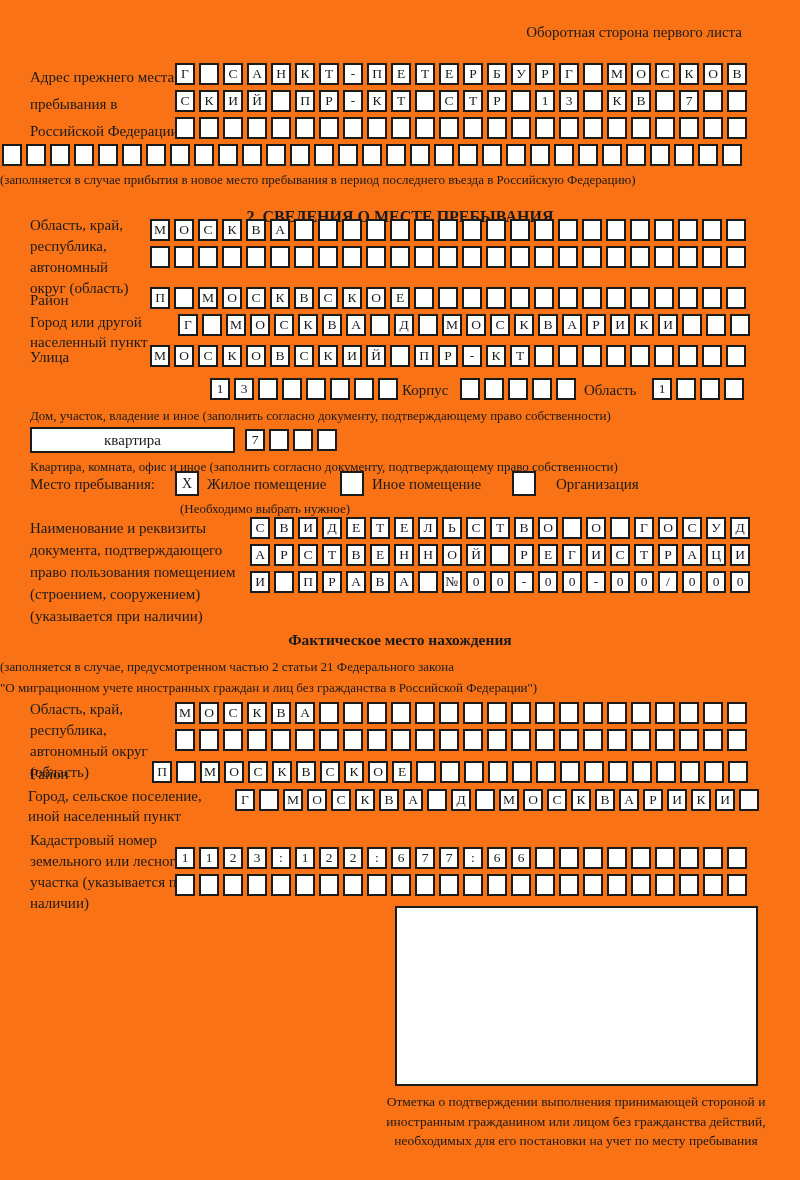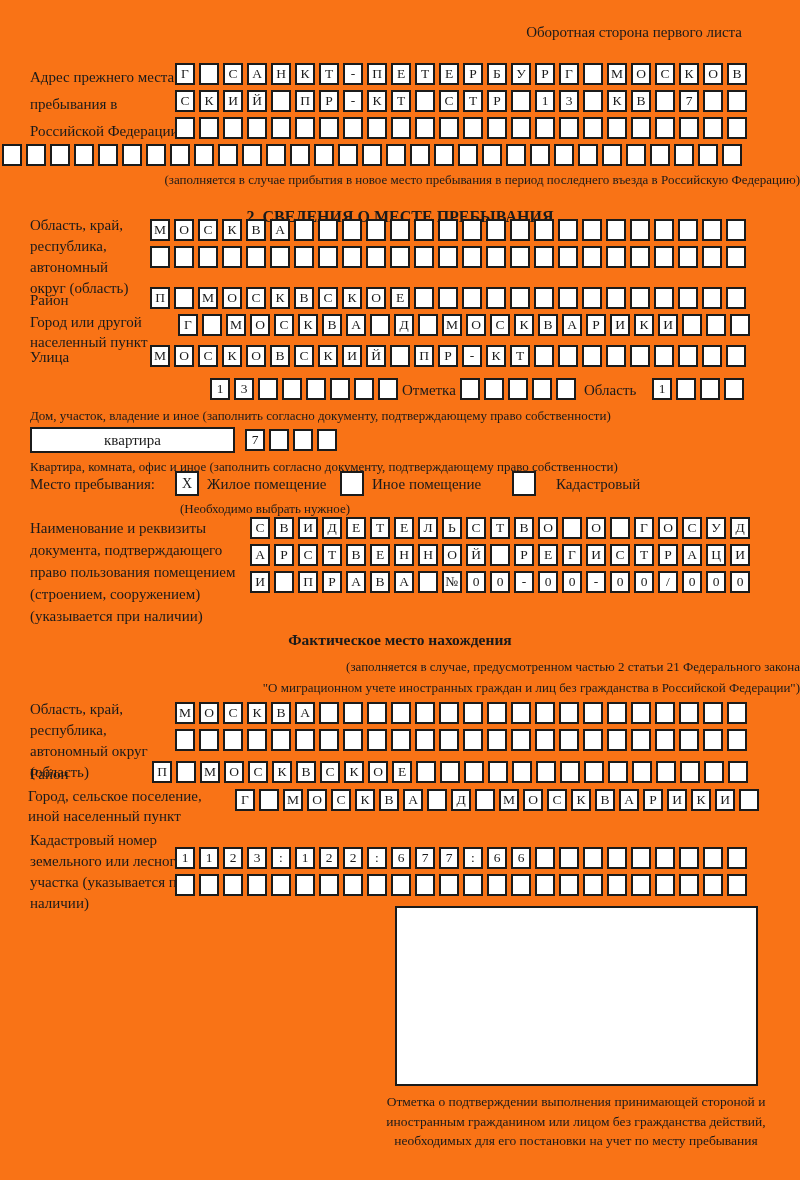--- a/index.html
+++ b/index.html
@@ -4,21 +4,21 @@
 <style>
   html,body{margin:0;padding:0;background:#fff;}
   #page{position:relative;width:800px;height:1180px;background:#f97316;color:#1a1a1a;
         font-family:"Liberation Serif", serif;overflow:hidden;}
   .lbl{position:absolute;font-size:15px;line-height:20px;}
   .row{position:absolute;display:flex;gap:4px;}
   .cell{width:20px;height:22px;border:2px solid #1b1b1b;box-sizing:border-box;background:#fff;
         display:flex;align-items:center;justify-content:center;
         font-size:13.5px;font-family:"Liberation Serif",serif;}
   .note{position:absolute;font-size:13px;line-height:17px;}
-  .center{left:0;width:800px;text-align:right;}
+  .center{left:0;width:800px;text-align:left;}
   .ttl{position:absolute;left:0;width:800px;text-align:center;font-weight:bold;font-size:16px;}
   .wbox{position:absolute;border:2px solid #1b1b1b;box-sizing:border-box;height:26px;
         display:flex;align-items:center;justify-content:center;font-size:15px;background:#fff;}
   .chk{position:absolute;width:24px;height:25px;border:2px solid #1b1b1b;box-sizing:border-box;
        display:flex;align-items:center;justify-content:center;font-size:14px;background:#fff;}
   .stampbox{position:absolute;left:395px;top:906px;width:363px;height:180px;
             border:2px solid #1b1b1b;box-sizing:border-box;background:#fff;}
   .stampcap{position:absolute;left:378px;top:1092px;width:396px;text-align:center;
             font-size:13.5px;line-height:19.5px;}
 </style>
@@ -290,21 +290,21 @@
   <div class="row" style="left:210px;top:378px;">
       <div class="cell">1</div>
       <div class="cell">3</div>
       <div class="cell"></div>
       <div class="cell"></div>
       <div class="cell"></div>
       <div class="cell"></div>
       <div class="cell"></div>
       <div class="cell"></div>
     </div>
-  <div class="lbl" style="left:402px;top:380px;">Отметка</div>
+  <div class="lbl" style="left:402px;top:380px;">Корпус</div>
   <div class="row" style="left:460px;top:378px;">
       <div class="cell"></div>
       <div class="cell"></div>
       <div class="cell"></div>
       <div class="cell"></div>
       <div class="cell"></div>
     </div>
   <div class="lbl" style="left:584px;top:380px;">Область</div>
   <div class="row" style="left:652px;top:378px;">
       <div class="cell">1</div>
@@ -322,21 +322,21 @@
       <div class="cell"></div>
     </div>
   <div class="note" style="left:30px;top:458px;">Квартира, комната, офис и иное (заполнить согласно документу, подтверждающему право собственности)</div>
 
   <div class="lbl" style="left:30px;top:474px;">Место пребывания:</div>
   <div class="chk" style="left:175px;top:471px;">X</div>
   <div class="lbl" style="left:207px;top:474px;">Жилое помещение</div>
   <div class="chk" style="left:340px;top:471px;"></div>
   <div class="lbl" style="left:372px;top:474px;">Иное помещение</div>
   <div class="chk" style="left:512px;top:471px;"></div>
-  <div class="lbl" style="left:556px;top:474px;">Кадастровый</div>
+  <div class="lbl" style="left:556px;top:474px;">Организация</div>
   <div class="note" style="left:180px;top:500px;width:320px;text-align:left;">(Необходимо выбрать нужное)</div>
 
   <div class="lbl" style="left:30px;top:517px;width:220px;line-height:22px;">Наименование и реквизиты документа, подтверждающего право пользования помещением (строением, сооружением) (указывается при наличии)</div>
   <div class="row" style="left:250px;top:517px;">
       <div class="cell">С</div>
       <div class="cell">В</div>
       <div class="cell">И</div>
       <div class="cell">Д</div>
       <div class="cell">Е</div>
       <div class="cell">Т</div>

